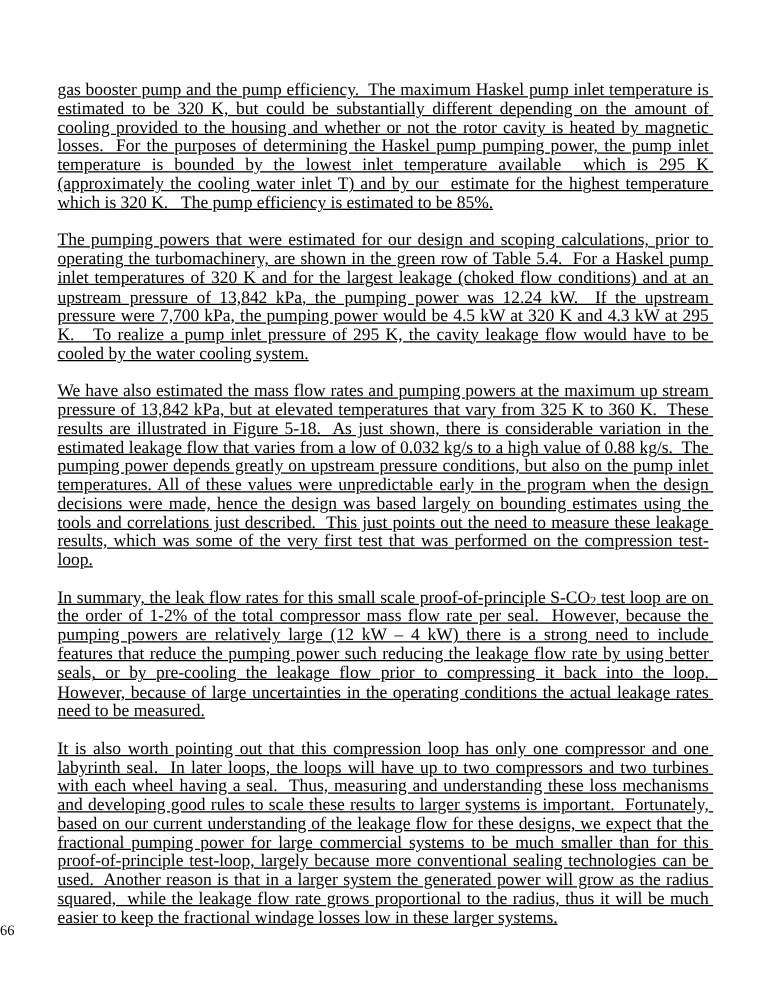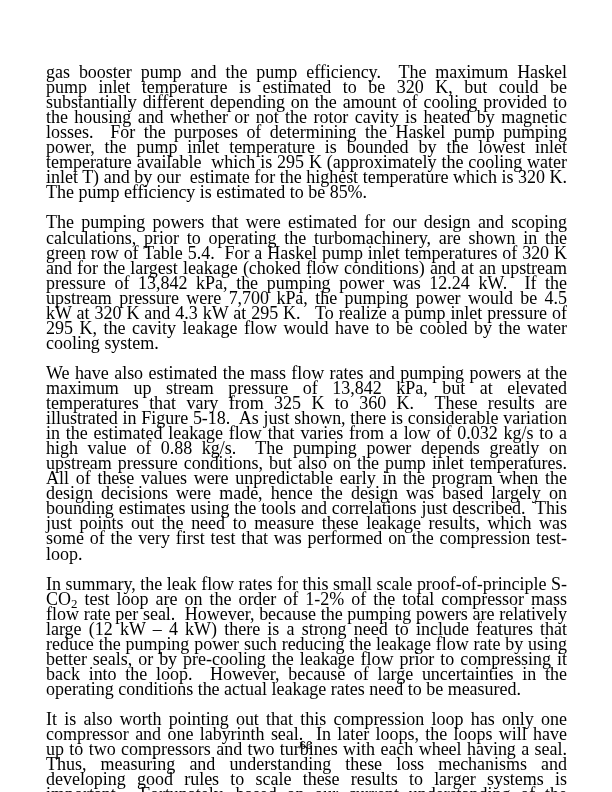--- a/index.html
+++ b/index.html
@@ -19,43 +19,44 @@
     overflow: hidden;
     box-sizing: border-box;
   }
   #text-column {
     position: absolute;
     left: 46px;
     top: 65px;
     width: 521px;
   }
   .para {
-    font-size: 18px;
+    font-size: 14px;
     line-height: 15.05px;
     text-align: justify;
     text-justify: inter-word;
     margin: 0 0 15.05px 0;
     letter-spacing: -0.02px;
     word-spacing: 0.05px;
     white-space: pre-wrap;
     hyphens: none;
+    text-decoration: underline;
   }
   .para:last-of-type {
     margin-bottom: 12px;
   }
   
   #page-number {
     position: absolute;
     left: 0;
     top: 738px;
     width: 612px;
-    text-align: center;
+    text-align: left;
     font-size: 11.6px;
     line-height: 14px;
-    font-family: Liberation Sans, sans-serif;
+    font-family: Liberation Serif, serif;
   }
   sub {
     font-size: 0.72em;
     vertical-align: -0.22em;
     line-height: 0;
   }
 </style>
 </head>
 <body>
 

